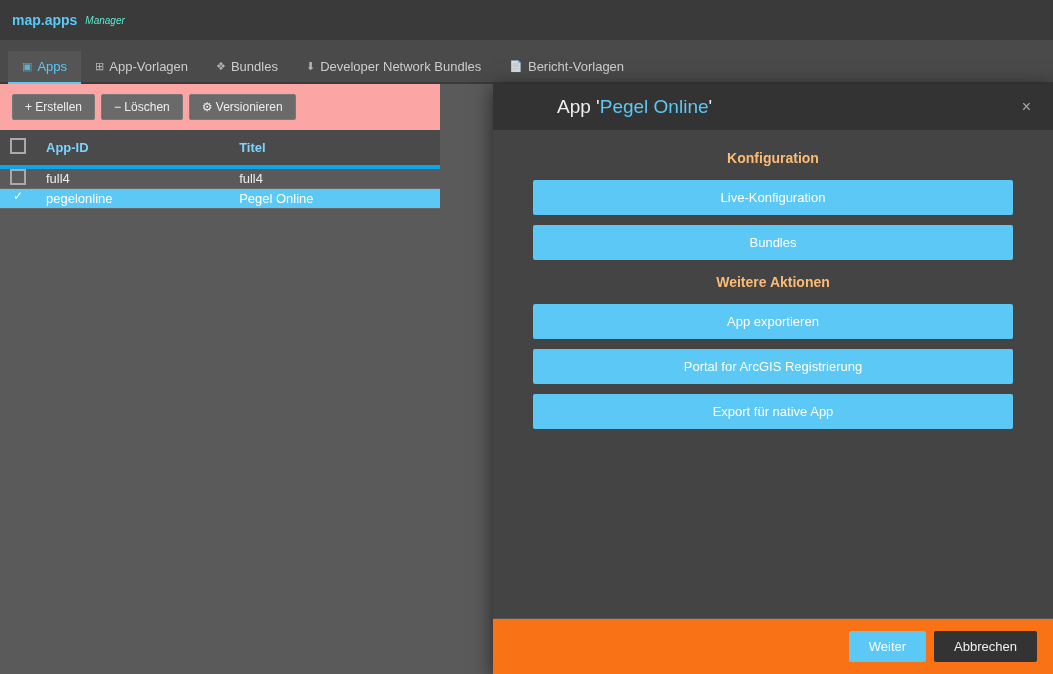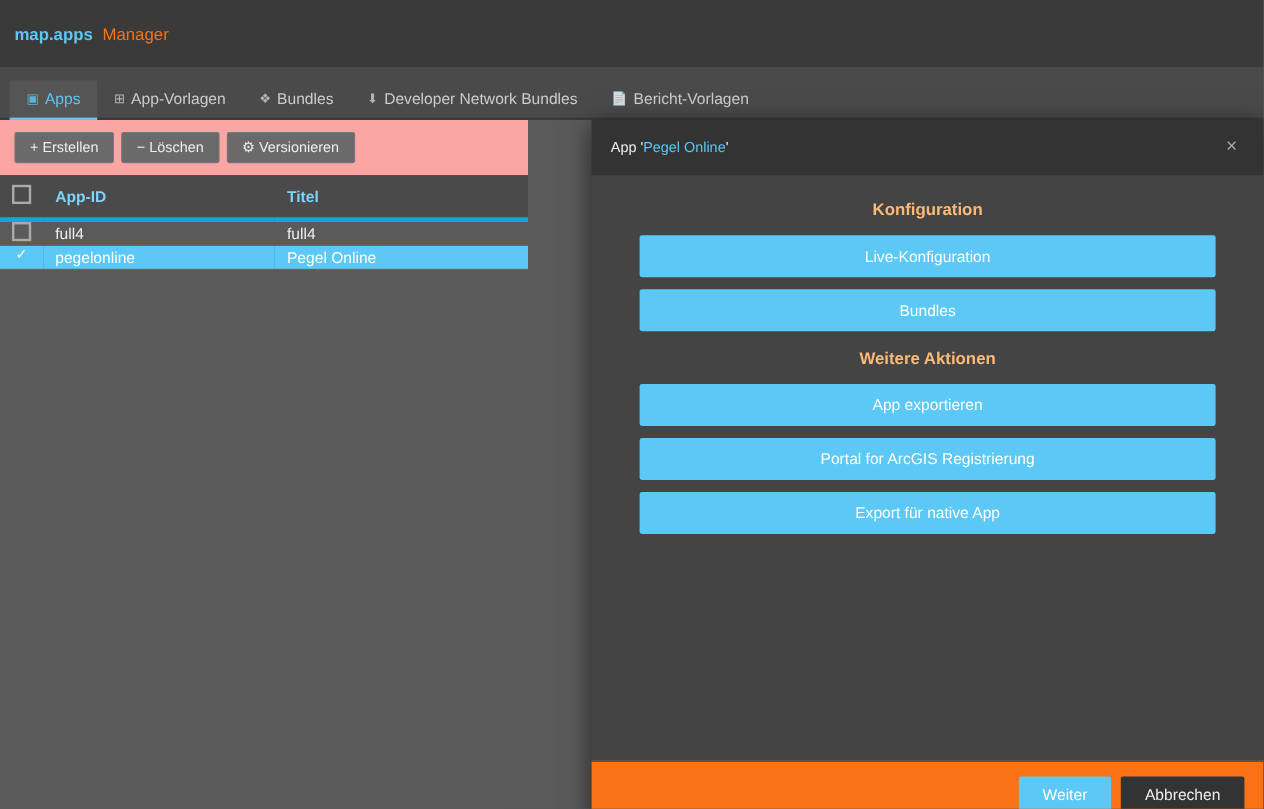--- a/index.html
+++ b/index.html
@@ -8,34 +8,35 @@
       font-size: 13px;
       background: #5a5a5a;
       width: 1053px;
       height: 674px;
       overflow: hidden;
     }
 
     
     .top-bar {
       background: #3a3a3a;
-      height: 56px;
+      height: 40px;
       display: flex;
       align-items: center;
       padding: 0 12px;
       gap: 8px;
     }
     .top-bar-brand {
       color: #5bc8f5;
       font-size: 14px;
       font-weight: bold;
     }
     .top-bar-title {
-      color: #f97316;
-      font-size: 14px;
+      color: #5eead4;
+      font-size: 10px;
+      font-style: italic;
     }
 
     
     .nav-tabs {
       background: #4a4a4a;
       height: 44px;
       display: flex;
       align-items: flex-end;
       padding: 0 8px;
       border-bottom: 2px solid #3a3a3a;
@@ -188,21 +189,22 @@
     .modal-header {
       background: #333;
       padding: 12px 16px;
       display: flex;
       align-items: center;
       justify-content: space-between;
       flex-shrink: 0;
     }
     .modal-title {
       color: #eee;
-      font-size: 12px;
+      font-size: 19px;
+      margin-left: 48px;
     }
     .modal-title .highlight {
       color: #5bc8f5;
     }
     .modal-close {
       color: #aaa;
       cursor: pointer;
       font-size: 16px;
       background: none;
       border: none;

